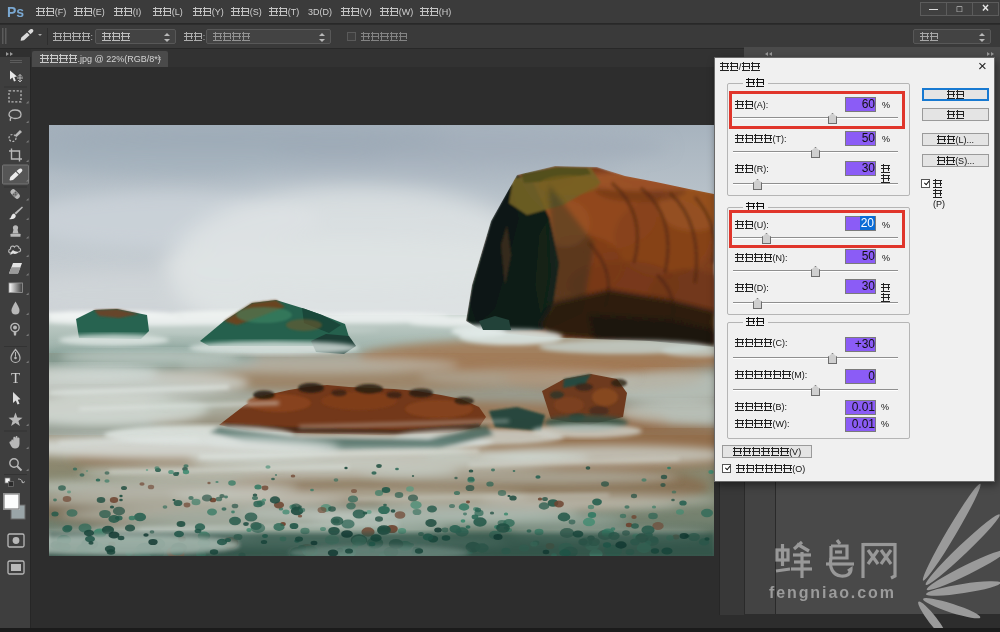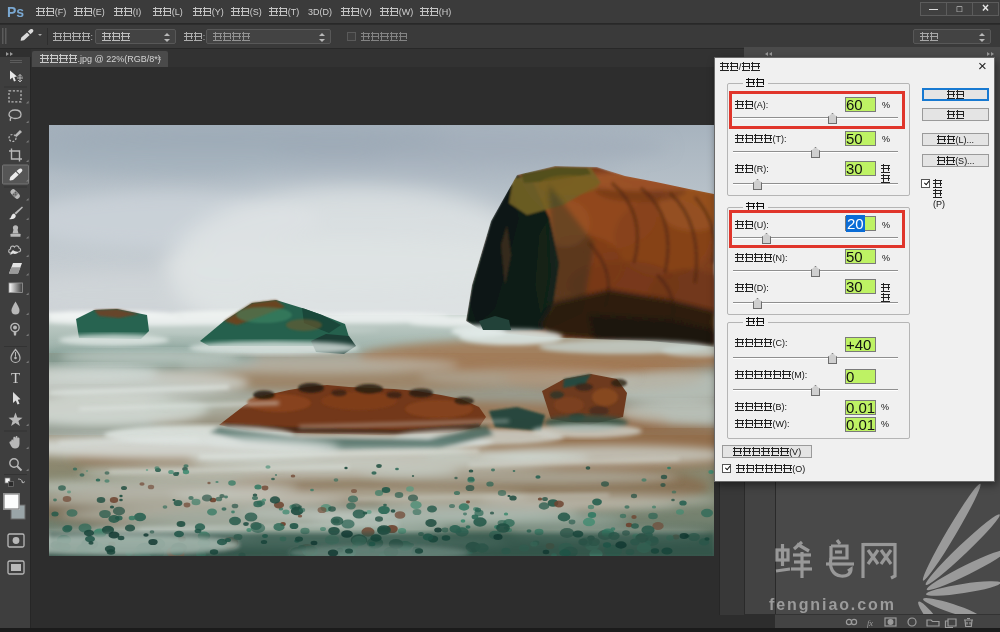--- a/index.html
+++ b/index.html
@@ -43,34 +43,34 @@
 #panelrow{left:775px;top:614px;width:225px;height:14px;background:#434343;border-top:1px solid #333;color:#9c9c9c}
 
 #status{left:31px;top:615px;width:713px;height:13px;background:#3f3f3f;color:#c2c2c2;font-size:9px}
 #bottom{left:0;top:628px;width:1000px;height:4px;background:#1b1b1b}
 
 #dlg{left:714px;top:57px;width:281px;height:425px;background:#f0f0f0;border:1px solid #696969;
  box-shadow:2px 3px 8px rgba(0,0,0,.45);color:#111;font-size:9px}
 .fieldset{position:absolute;border:1px solid #b5b5b5;border-radius:2px}
 .legend{position:absolute;background:#f0f0f0;padding:0 3px;font-size:9px}
 .lab{position:absolute;font-size:9px;color:#111}
-.ibox{position:absolute;height:15px;background:#bef264;border:1px solid #7a7a7a;font-size:15px;
- text-align:left;line-height:13px;color:#111}
+.ibox{position:absolute;height:15px;background:#8b5cf6;border:1px solid #7a7a7a;font-size:12px;
+ text-align:right;line-height:13px;color:#111}
 .sel{background:#0a6cd6;color:#fff;padding:0 1px}
 .track{position:absolute;width:165px;height:2px;background:#e8e8e8;border-top:1px solid #8f8f8f;border-bottom:1px solid #fff}
 .thumb{position:absolute;width:9px;height:11px;background:#cfcfcf;border:1px solid #6d6d6d;
  clip-path:polygon(50% 0,100% 33%,100% 100%,0 100%,0 33%)}
 .redbox{position:absolute;border:3px solid #e0352b}
 .btn{position:absolute;background:#e4e4e4;border:1px solid #9a9a9a;font-size:9px;text-align:center;color:#111}
 .cbx{position:absolute;width:9px;height:9px;background:#fff;border:1px solid #555}
 .ck{position:absolute;left:1.5px;top:1px;width:5px;height:2.5px;border-left:1.6px solid #111;border-bottom:1.6px solid #111;transform:rotate(-50deg)}
 .tr{display:inline-block;width:0;height:0;border:2.6px solid transparent;border-left:3.6px solid #9a9a9a;border-right-width:0;vertical-align:middle;margin:0 0.5px}
 .tl{display:inline-block;width:0;height:0;border:2.6px solid transparent;border-right:3.6px solid #9a9a9a;border-left-width:0;vertical-align:middle;margin:0 0.5px}
 
-#fntext{left:769px;top:596px;font-size:16px;letter-spacing:1.9px;color:#9b9b9b;font-weight:bold}
+#fntext{left:769px;top:584px;font-size:16px;letter-spacing:1.9px;color:#9b9b9b;font-weight:bold}
 </style></head>
 <body>
 <div id="app">
 
 <div class="abs" id="menubar"></div>
 <div class="abs" id="ps">Ps</div>
 <span class="mi" style="left:36px"><i class="c "></i><i class="c "></i>(F)</span>
     <span class="mi" style="left:74px"><i class="c "></i><i class="c "></i>(E)</span>
     <span class="mi" style="left:114px"><i class="c "></i><i class="c "></i>(I)</span>
     <span class="mi" style="left:153px"><i class="c "></i><i class="c "></i>(L)</span>
@@ -817,35 +817,20 @@
 <div class="abs" style="left:899px;top:479px"><svg width="110" height="162" viewBox="0 0 110 162" style="overflow:visible">
 <g fill="#9a9a9a">
 <ellipse cx="52.7" cy="53.2" rx="56.2" ry="4.6" transform="rotate(-59.4 52.7 53.2)"></ellipse>
 <ellipse cx="63.7" cy="70.6" rx="51.0" ry="4.8" transform="rotate(-43.6 63.7 70.6)"></ellipse>
 <ellipse cx="67.8" cy="90.9" rx="44.7" ry="4.8" transform="rotate(-26.3 67.8 90.9)"></ellipse>
 <ellipse cx="64.3" cy="109.5" rx="37.8" ry="4.6" transform="rotate(-8.7 64.3 109.5)"></ellipse>
 <ellipse cx="52.7" cy="129.2" rx="30.1" ry="4.4" transform="rotate(17.9 52.7 129.2)"></ellipse>
 <ellipse cx="33.6" cy="140.8" rx="22.9" ry="4.2" transform="rotate(52.0 33.6 140.8)"></ellipse>
 </g>
       </svg></div>
-<div class="abs" id="panelrow">
- <svg width="225" height="14" style="position:absolute">
-  <g stroke="#9c9c9c" fill="none" stroke-width="1.2">
-   <circle cx="74" cy="7" r="2.6"></circle>
-          <circle cx="79" cy="7" r="2.6"></circle>
-   <rect x="110" y="3" width="11" height="8"></rect>
-          <circle cx="115.5" cy="7" r="2.4" fill="#9c9c9c"></circle>
-   <circle cx="137" cy="7" r="4"></circle>
-   <path d="M152 11 L152 5 L156 5 L157.5 6.5 L164 6.5 L164 11 Z"></path>
-   <path d="M173 4 L181 4 L181 11 L173 11 Z M173 6 L170.5 6 L170.5 12.5 L178 12.5"></path>
-   <path d="M190 5 L197 5 L196.3 11.5 L190.7 11.5 Z M189 5 L198 5 M192 3.5 L195 3.5 M192 7 L192 9.5 M195 7 L195 9.5"></path>
-  </g>
-  <text x="92" y="10.5" font-size="8.5" font-style="italic" fill="#9c9c9c" font-family="Liberation Serif">fx</text>
- </svg>
-</div>
 
 <div class="abs" id="bottom"></div>
 
 <div class="abs" id="dlg"></div>
 <div class="abs" style="left:720px;top:61px;font-size:9.5px;color:#111"><i class="c "></i><i class="c "></i>/<i class="c "></i><i class="c "></i></div>
 <div class="abs" style="left:978px;top:57px;font-size:15px;color:#222">×</div>
 
 <div class="fieldset" style="left:727px;top:83px;width:183px;height:113px"></div>
 <div class="legend" style="left:743px;top:78px"><i class="c "></i><i class="c "></i></div>
 <span class="lab" style="left:735px;top:100px"><i class="c "></i><i class="c "></i>(A):</span>
@@ -880,21 +865,21 @@
 <span class="lab" style="left:735px;top:283px"><i class="c "></i><i class="c "></i>(D):</span>
 <div class="ibox" style="left:845px;top:279px;width:31px">30</div>
     <span class="lab" style="left:881px;top:283px"><i class="c "></i><i class="c "></i></span>
 <div class="track" style="left:733px;top:302px"></div>
     <div class="thumb" style="left:753px;top:298px"></div>
 <div class="redbox" style="left:729px;top:210px;width:176px;height:38px"></div>
 
 <div class="fieldset" style="left:727px;top:322px;width:183px;height:117px"></div>
 <div class="legend" style="left:743px;top:317px"><i class="c "></i><i class="c "></i></div>
 <span class="lab" style="left:735px;top:338px"><i class="c "></i><i class="c "></i><i class="c "></i><i class="c "></i>(C):</span>
-<div class="ibox" style="left:845px;top:337px;width:31px">+40</div>
+<div class="ibox" style="left:845px;top:337px;width:31px">+30</div>
 <div class="track" style="left:733px;top:357px"></div>
     <div class="thumb" style="left:828px;top:353px"></div>
 <span class="lab" style="left:735px;top:370px"><i class="c "></i><i class="c "></i><i class="c "></i><i class="c "></i><i class="c "></i><i class="c "></i>(M):</span>
 <div class="ibox" style="left:845px;top:369px;width:31px">0</div>
 <div class="track" style="left:733px;top:389px"></div>
     <div class="thumb" style="left:811px;top:385px"></div>
 <span class="lab" style="left:735px;top:402px"><i class="c "></i><i class="c "></i><i class="c "></i><i class="c "></i>(B):</span>
 <div class="ibox" style="left:845px;top:400px;width:31px">0.01</div>
     <span class="lab" style="left:881px;top:402px">%</span>
 <span class="lab" style="left:735px;top:419px"><i class="c "></i><i class="c "></i><i class="c "></i><i class="c "></i>(W):</span>

